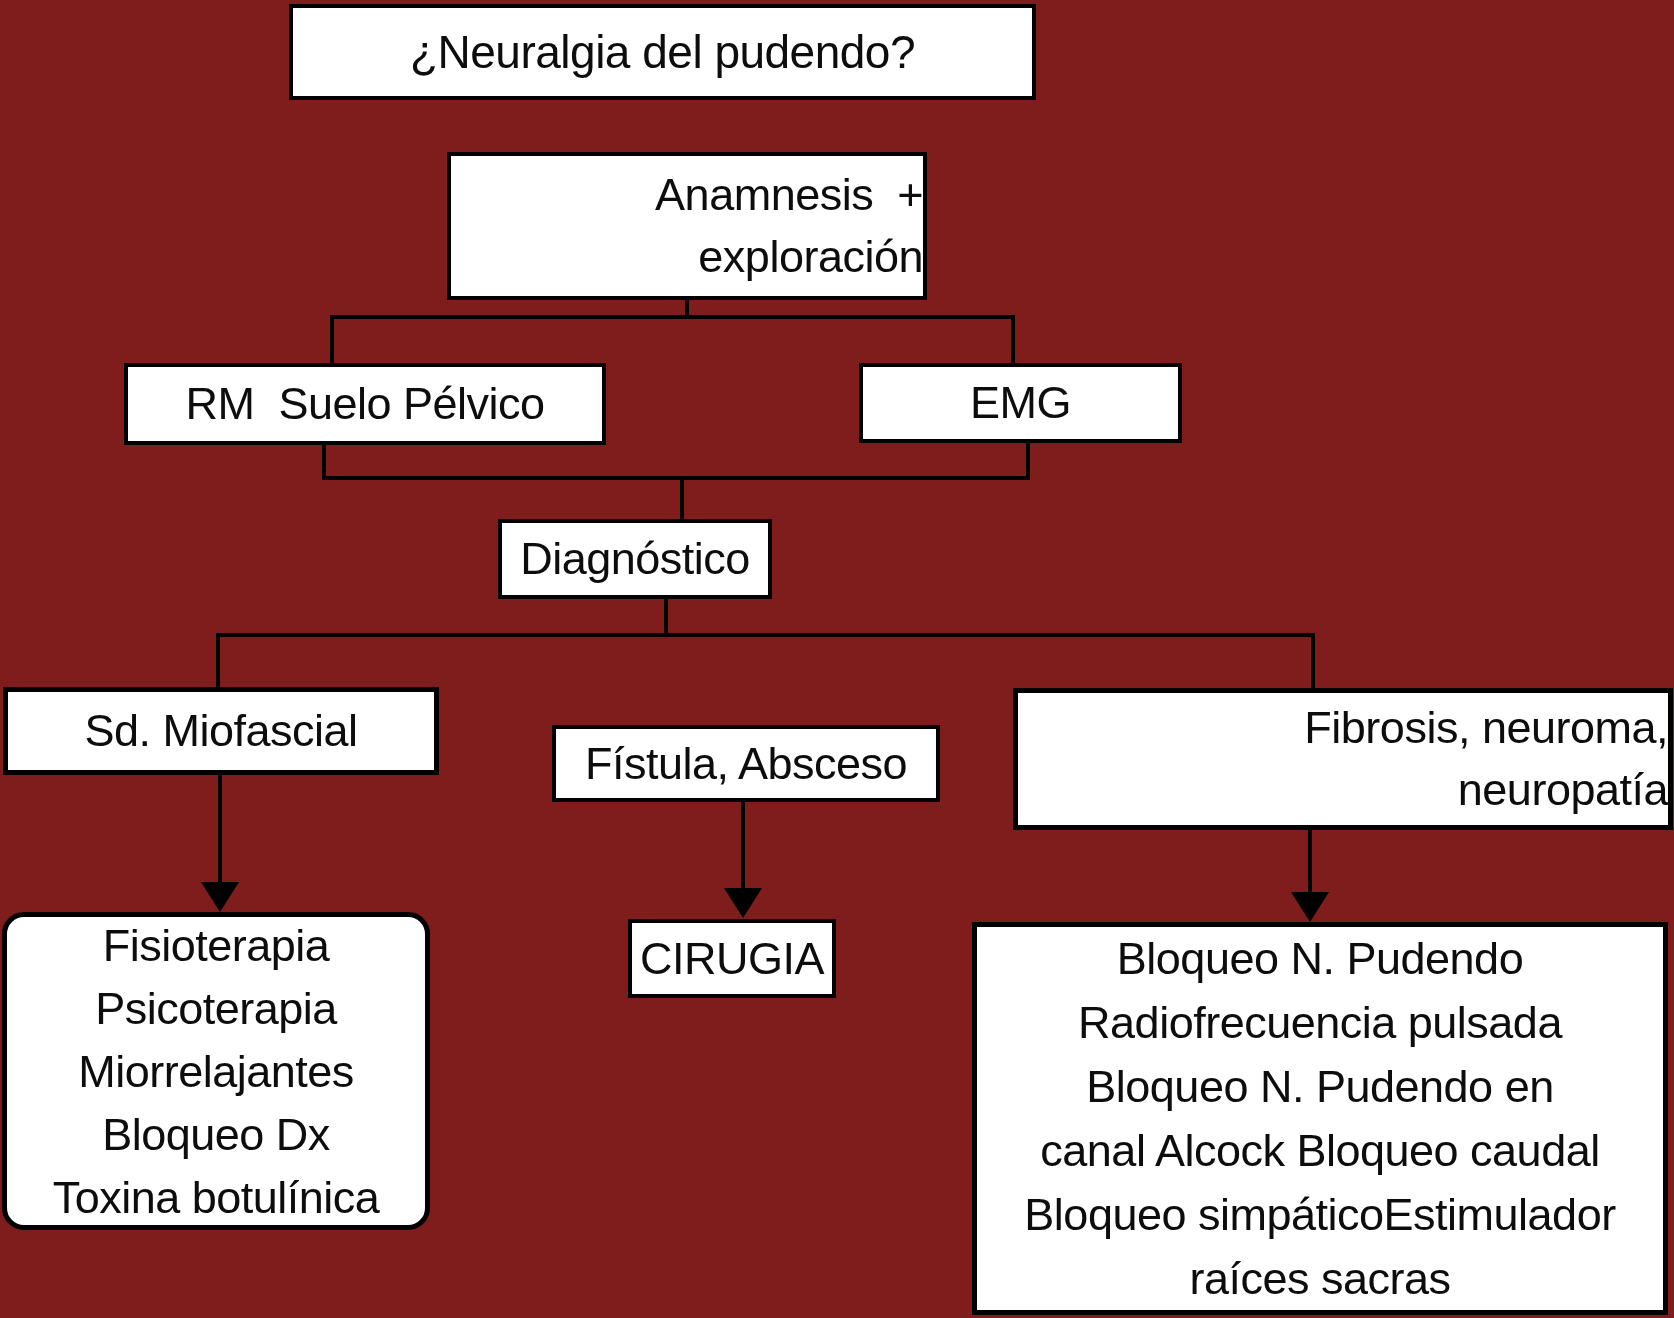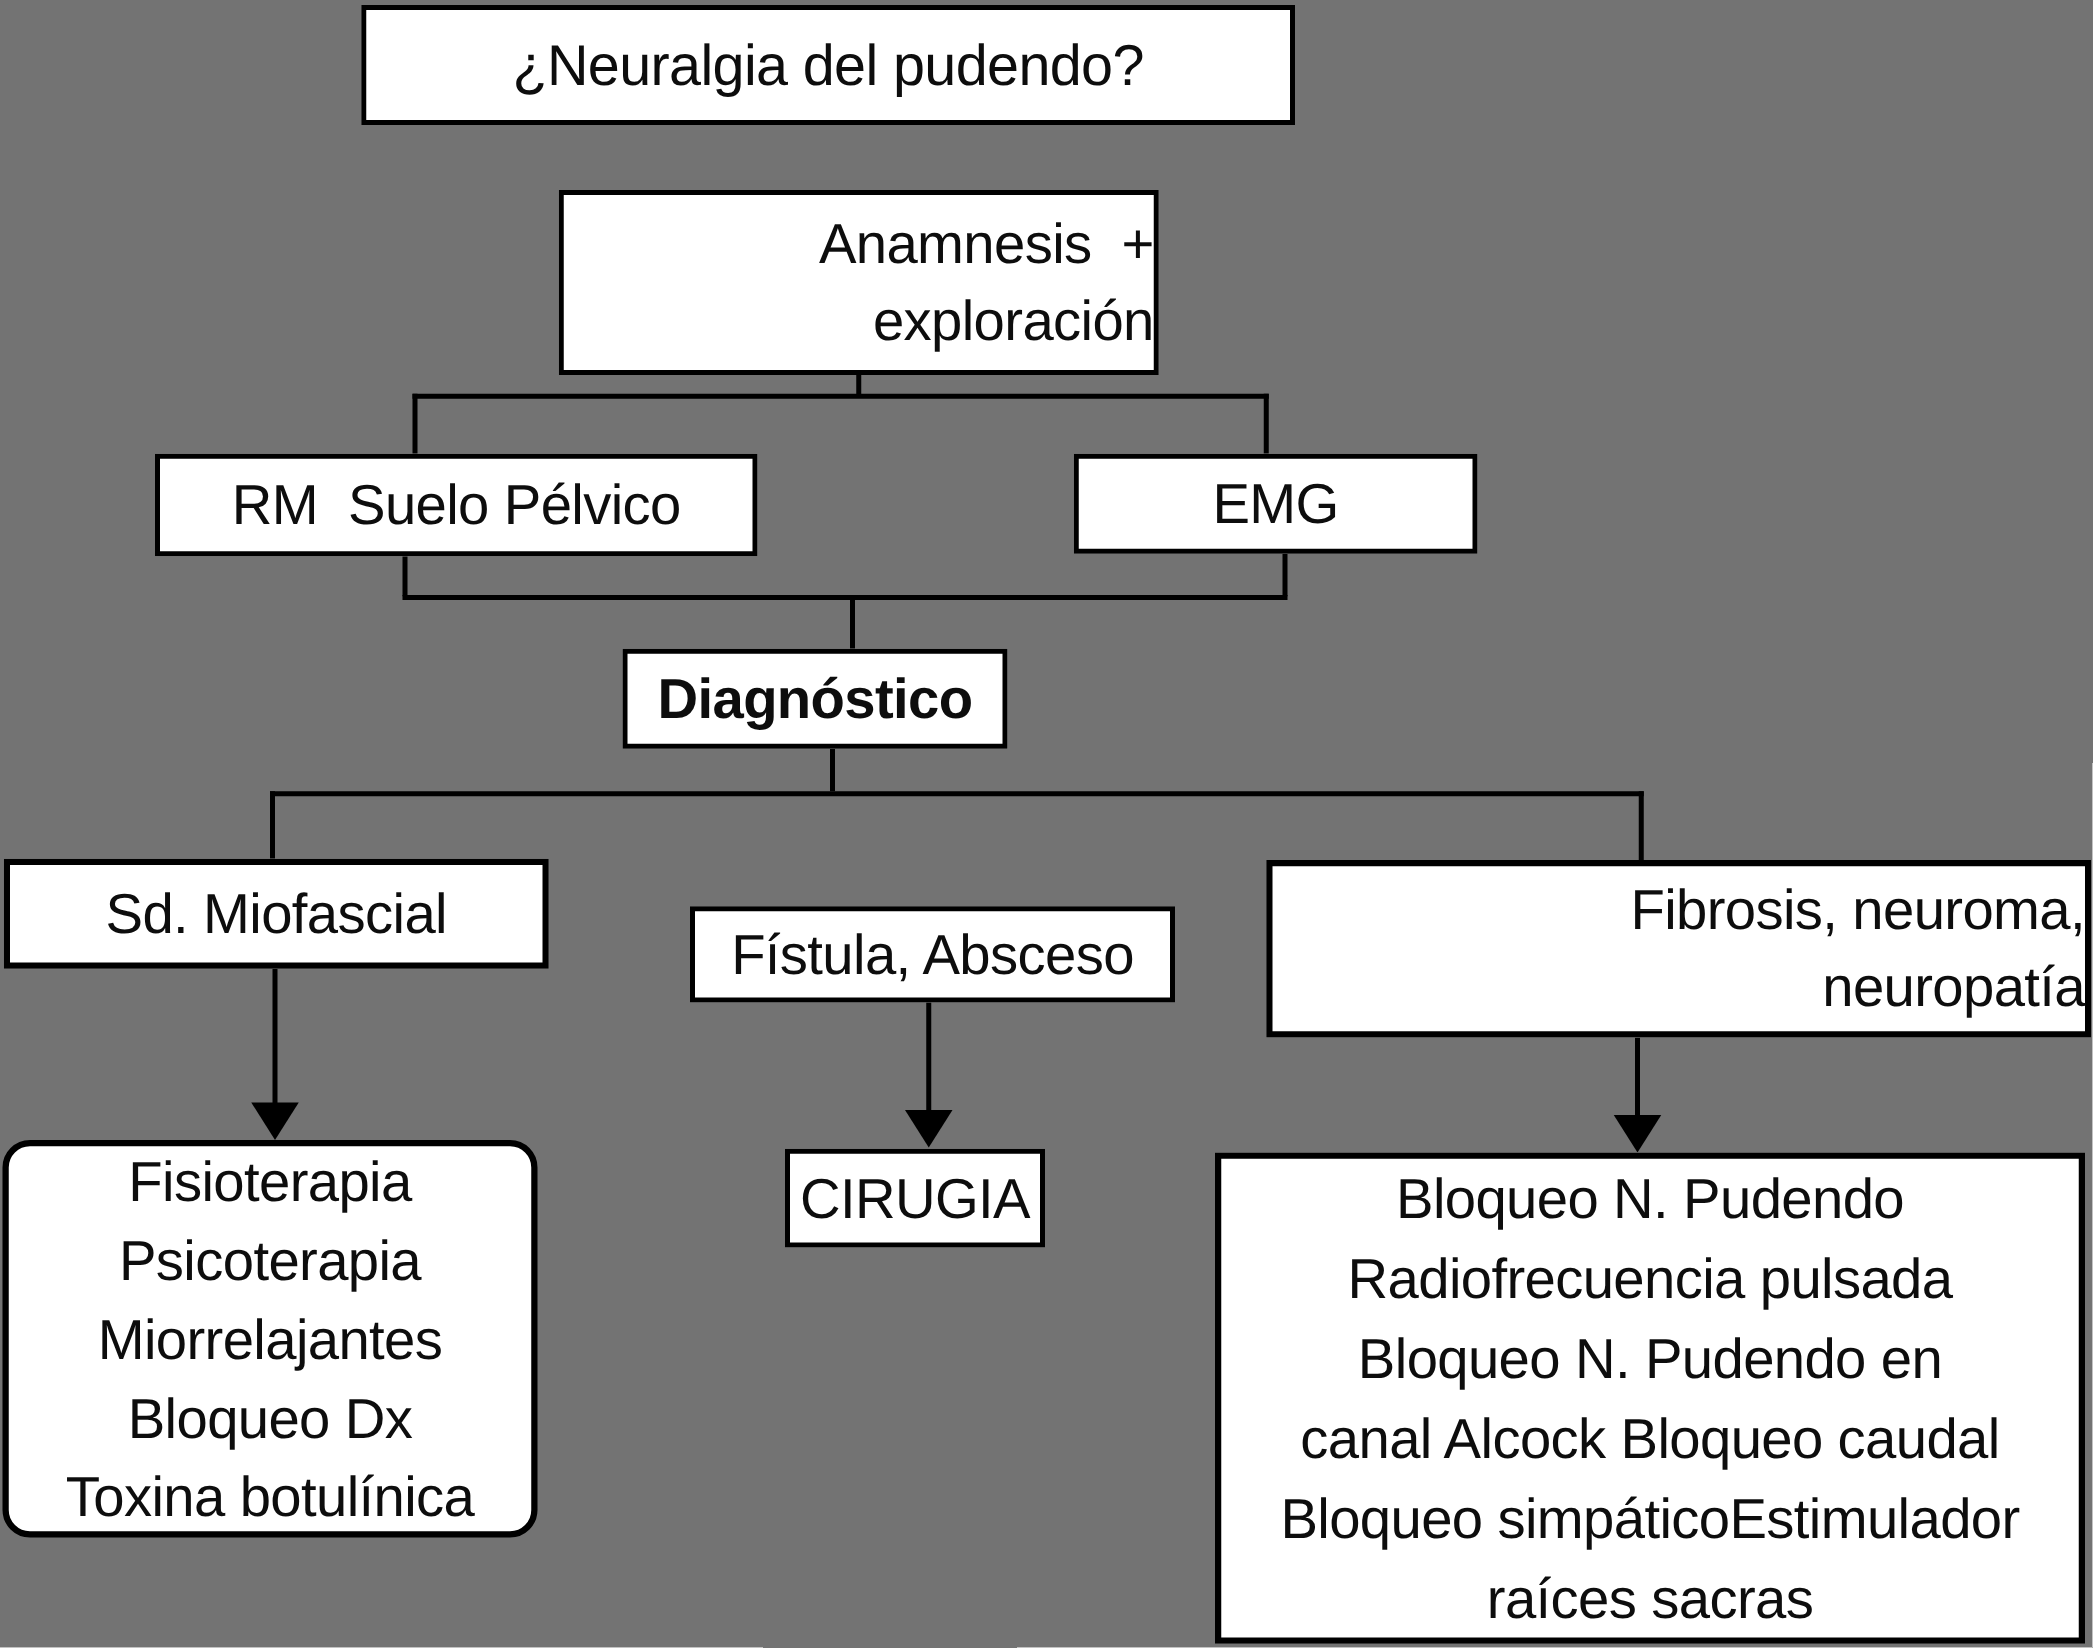--- a/index.html
+++ b/index.html
@@ -1,19 +1,19 @@
 <!DOCTYPE html>
 <html><head>
 <meta charset="utf-8">
 <style>
   html,body{margin:0;padding:0;background:#ffffff;}
   #canvas{
     position:relative;
     width:1674px;height:1318px;
-    background:#737373;
+    background:#7f1d1d;
     font-family:"Liberation Sans", sans-serif;
     color:#0d0d0d;
     overflow:hidden;
   }
   .node{
     position:absolute;
     box-sizing:border-box;
     border:4px solid #000;
     background:#fff;
     display:flex;
@@ -85,21 +85,21 @@
   </div>
 
   <div class="node" style="left:124px;top:363px;width:482px;height:82px;">
     <span class="lbl">RM  Suelo Pélvico</span>
   </div>
 
   <div class="node" style="left:859px;top:363px;width:323px;height:80px;">
     <span class="lbl">EMG</span>
   </div>
 
-  <div class="node" style="left:498px;top:519px;width:308px;height:80px;font-weight:bold;">
+  <div class="node" style="left:498px;top:519px;width:274px;height:80px;">
     <span class="lbl">Diagnóstico</span>
   </div>
 
   <div class="node thick" style="left:3px;top:687px;width:436px;height:88px;">
     <span class="lbl">Sd. Miofascial</span>
   </div>
 
   <div class="node" style="left:552px;top:693px;width:388px;height:77px;margin-top:32px;">
     <span class="lbl">Fístula, Absceso</span>
   </div>

